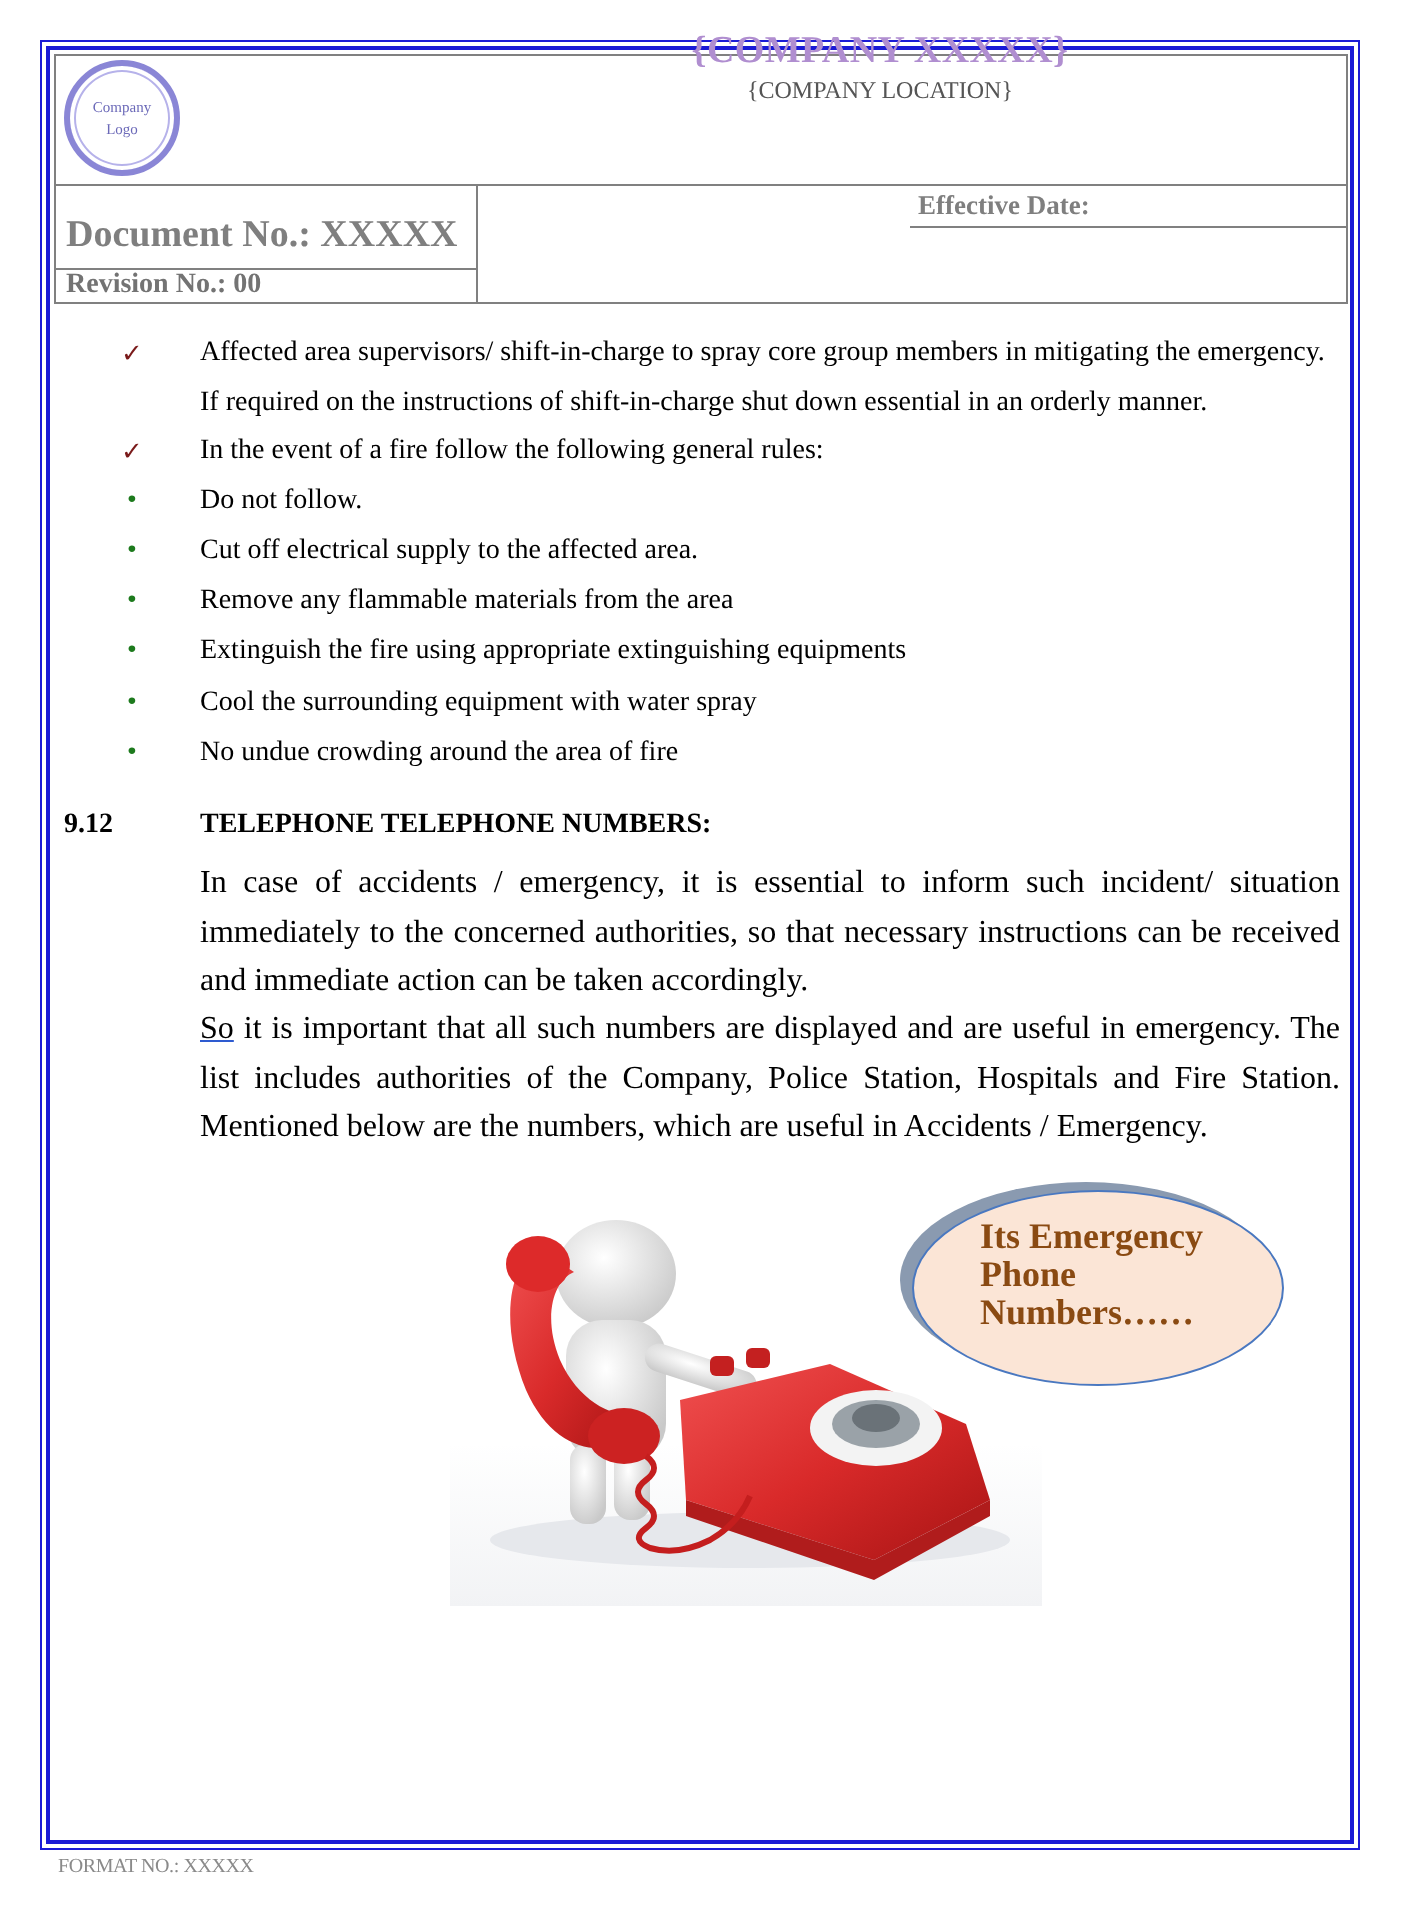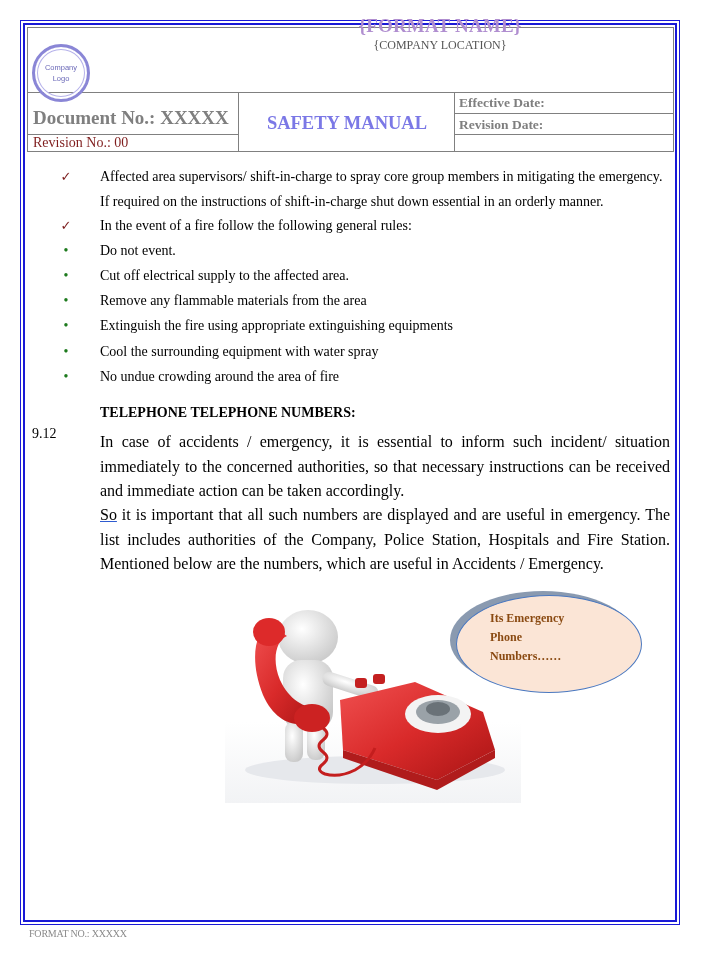--- a/index.html
+++ b/index.html
@@ -12,75 +12,75 @@
     }
     .page-border-inner {
       position: absolute; left: 23px; top: 23px; width: 654px; height: 899px;
       border: 2px solid #1a1ad6;
     }
 
     
     .hdr { position: absolute; left: 27px; top: 27px; width: 647px; height: 125px; border: 1px solid #808080; }
     .hdr-top { position: absolute; left: 0; top: 0; width: 645px; height: 65px; border-bottom: 1px solid #808080; }
     .logo {
-      position: absolute; left: 4px; top: 16px; width: 58px; height: 58px;
+      position: absolute; left: 4px; top: 2px; width: 58px; height: 58px;
       border-radius: 50%; border: 3px solid #8a86d6;
       box-shadow: inset 0 0 0 2px #ffffff, inset 0 0 0 3px #b6b2ea;
       display: flex; flex-direction: column; align-items: center; justify-content: center;
-      font-family: Liberation Sans, sans-serif; font-size: 7.5px; color: #6b69b8; line-height: 11px;
+      font-family: Liberation Serif, serif; font-size: 7.5px; color: #6b69b8; line-height: 11px;
     }
     .company-name {
       position: absolute; left: 240px; width: 400px; top: 15px; text-align: center;
       font-size: 19px; font-weight: bold; color: #b08ed0; letter-spacing: 0.2px;
     }
     .company-loc {
       position: absolute; left: 240px; width: 400px; top: 38px; text-align: center;
       font-size: 12px; color: #555;
     }
 
     .hdr-left { position: absolute; left: 0; top: 65px; width: 211px; height: 58px; border-right: 1px solid #808080; }
     .doc-no { position: absolute; left: 5px; top: 14px; font-size: 19px; font-weight: bold; color: #7f7f7f; }
     .rev-row { position: absolute; left: 0; top: 41px; width: 211px; height: 17px; border-top: 1px solid #808080; }
-    .rev-no { position: absolute; left: 5px; top: 0px; font-size: 14px; font-weight: normal; color: #7f1d1d; }
+    .rev-no { position: absolute; left: 5px; top: 0px; font-size: 14px; font-weight: bold; color: #737373; }
 
     .hdr-mid { position: absolute; left: 211px; top: 65px; width: 216px; height: 58px; border-right: 1px solid #808080; }
     .manual-title { position: absolute; left: 0; width: 216px; top: 20px; text-align: center; font-size: 18.5px; font-weight: bold; color: #7b78e6; }
 
     .hdr-right { position: absolute; left: 427px; top: 65px; width: 218px; height: 58px; }
     .hr-cell { position: absolute; left: 0; width: 218px; font-size: 13.5px; font-weight: bold; color: #7f7f7f; padding-left: 4px; }
     .hr-cell.c1 { top: 0; height: 21px; line-height: 19px; border-bottom: 1px solid #808080; }
     .hr-cell.c2 { top: 21px; height: 21px; line-height: 21px; border-bottom: 1px solid #808080; }
     .hr-cell.c3 { top: 42px; height: 16px; line-height: 16px; }
 
     
     .body-text { position: absolute; left: 0; top: 0; width: 704px; font-size: 14px; line-height: 25px; }
     .li { position: absolute; left: 100px; width: 570px; }
     .marker { position: absolute; left: 58px; width: 16px; text-align: center; }
     .check { color: #7a1a1a; font-size: 13px; }
     .dot { color: #1d7a1d; font-size: 14px; }
     .just { text-align: justify; text-align-last: left; }
 
-    .sec-num { position: absolute; left: 32px; top: 426px; font-size: 14px; font-weight: normal; }
+    .sec-num { position: absolute; left: 32px; top: 405px; font-size: 14px; font-weight: bold; }
     .sec-title { position: absolute; left: 100px; top: 405px; font-size: 14px; font-weight: bold; }
     .para { position: absolute; left: 100px; width: 570px; font-size: 16px; line-height: 24.5px; text-align: justify; }
     .so-u { text-decoration: underline; text-decoration-color: #2e5bd0; }
 
     
     .illus { position: absolute; left: 225px; top: 600px; width: 296px; height: 203px;
       background: linear-gradient(180deg, #ffffff 0%, #ffffff 60%, #f2f3f5 100%); overflow: hidden; }
     .callout-shadow {
       position: absolute; left: 450px; top: 591px; width: 186px; height: 98px; border-radius: 50%;
       background: #8a9ab0;
     }
     .callout {
       position: absolute; left: 456px; top: 595px; width: 186px; height: 98px; border-radius: 50%;
       background: #fbe5d6; border: 1px solid #4a78c0;
     }
     .callout-text {
-      position: absolute; left: 490px; top: 609px; font-size: 12px; font-weight: bold; color: #8a4a12; line-height: 19px;
+      position: absolute; left: 490px; top: 609px; font-size: 18px; font-weight: bold; color: #8a4a12; line-height: 19px;
     }
 
     .footer { position: absolute; left: 29px; top: 928px; font-size: 10px; color: #8a8a8a; letter-spacing: -0.2px; }
   </style>
 </head>
 <body>
 
 <div class="page-border"></div>
 <div class="page-border-inner"></div>
 
@@ -90,43 +90,39 @@
       <span>Company</span>
       <span>Logo</span>
     </div>
   </div>
   <div class="hdr-left">
     <div class="doc-no">Document No.: XXXXX</div>
     <div class="rev-row">
       <div class="rev-no">Revision No.: 00</div>
     </div>
   </div>
-  <div class="hdr-mid">
-    <div class="manual-title">SAFETY MANUAL</div>
-  </div>
   <div class="hdr-right">
     <div class="hr-cell c1">Effective Date:</div>
-    <div class="hr-cell c2">Revision Date:</div>
   </div>
 </div>
-<div class="company-name">{FORMAT NAME}</div>
+<div class="company-name">{COMPANY XXXXX}</div>
 <div class="company-loc">{COMPANY LOCATION}</div>
 
 <div class="body-text">
   <span class="marker check" style="top:164px;">✓</span>
   <div class="li" style="top:164px;">
     <div class="just">Affected area supervisors/ shift-in-charge to spray core group members in mitigating the emergency.</div>
   </div>
   <div class="li" style="top:189px;">If required on the instructions of shift-in-charge shut down essential in an orderly manner.</div>
 
   <span class="marker check" style="top:213px;">✓</span>
   <div class="li" style="top:213px;">In the event of a fire follow the following general rules:</div>
 
   <span class="marker dot" style="top:238px;">•</span>
-  <div class="li" style="top:238px;">Do not event.</div>
+  <div class="li" style="top:238px;">Do not follow.</div>
 
   <span class="marker dot" style="top:263px;">•</span>
   <div class="li" style="top:263px;">Cut off electrical supply to the affected area.</div>
 
   <span class="marker dot" style="top:288px;">•</span>
   <div class="li" style="top:288px;">Remove any flammable materials from the area</div>
 
   <span class="marker dot" style="top:313px;">•</span>
   <div class="li" style="top:313px;">Extinguish the fire using appropriate extinguishing equipments</div>
 

